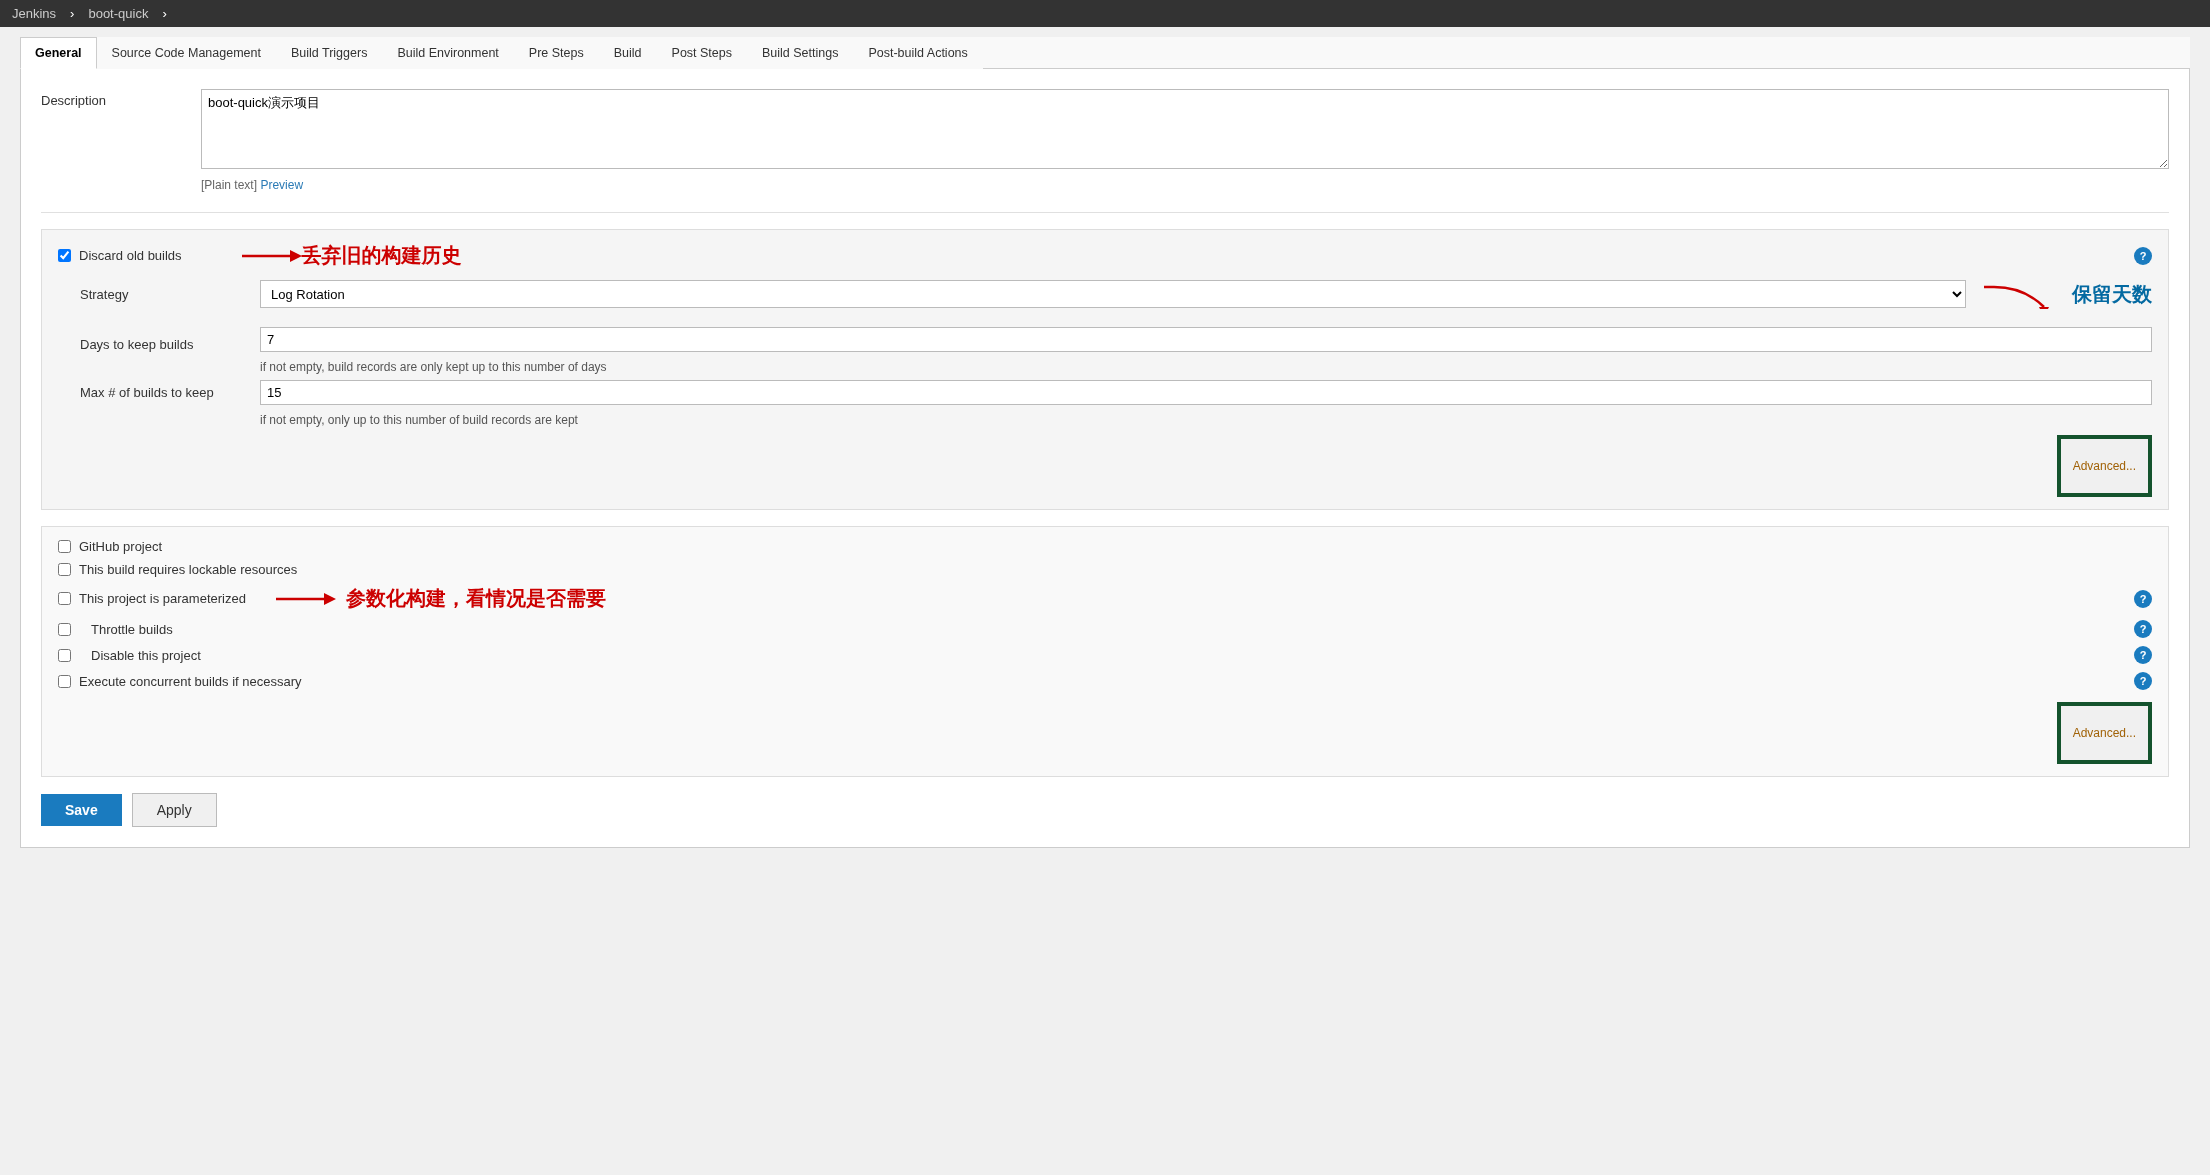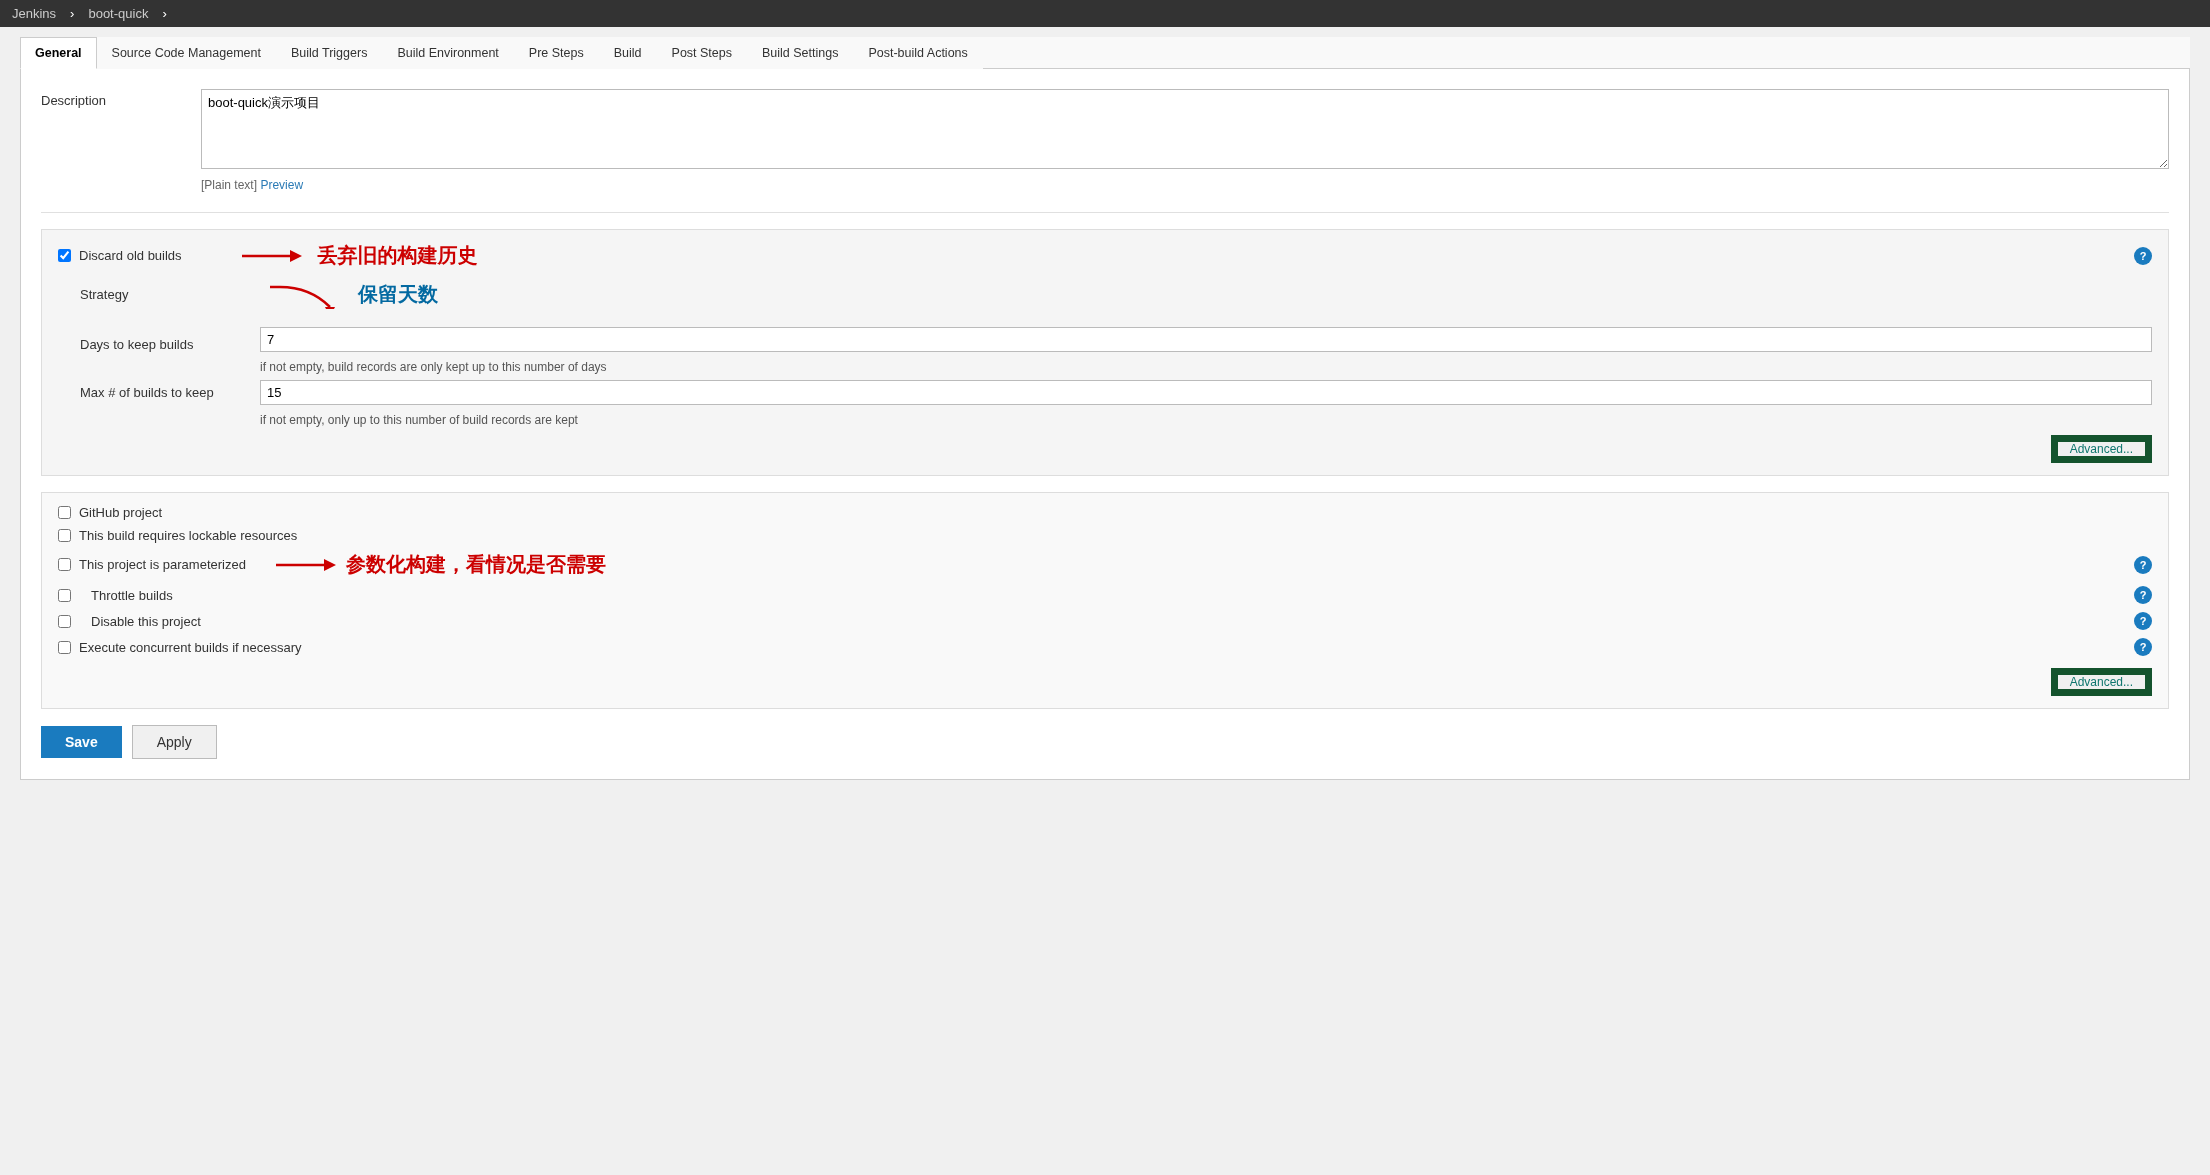--- a/index.html
+++ b/index.html
@@ -145,26 +145,26 @@
       font-size: 12px;
       color: #555;
       margin: 2px 0 6px 180px;
     }
     .advanced-btn-row {
       display: flex;
       justify-content: flex-end;
       margin-top: 8px;
     }
     .btn-advanced {
-      padding: 0 12px;
+      padding: 20px 12px;
       font-size: 12px;
-      border: 7px solid #14532d;
+      border: 4px solid #14532d;
       background: #f0f0f0;
       cursor: pointer;
-      color: #0f766e;
+      color: #a16207;
     }
 
     
     .help-icon {
       width: 18px;
       height: 18px;
       background: #1a7bbf;
       color: #fff;
       border-radius: 50%;
       display: inline-flex;
@@ -258,38 +258,41 @@
 
     <hr class="divider">
 
     <div class="checkbox-section">
 
       <div style="display:flex; align-items:center; justify-content:space-between; margin-bottom:10px;">
         <div style="display:flex; align-items:center; gap:8px;">
           <input type="checkbox" id="chk-discard" checked="" style="">
           <label for="chk-discard">Discard old builds</label>
         </div>
-        <div style="display:flex; align-items:center; gap:16px; flex:1; padding-left:60px;">
+        <div style="display:flex; align-items:center; gap:0; flex:1; padding-left:60px;">
           <span style="color:#cc0000; font-size:20px; font-weight:bold; display:inline-flex; align-items:center;">
 
             <svg width="60" height="24" viewBox="0 0 60 24">
               <line x1="0" y1="12" x2="48" y2="12" stroke="#cc0000" stroke-width="2.5"></line>
               <polygon points="48,6 60,12 48,18" fill="#cc0000"></polygon>
             </svg>
           </span>
           <span style="color:#cc0000; font-size:20px; font-weight:bold;">丢弃旧的构建历史</span>
         </div>
         <span class="help-icon">?</span>
       </div>
 
       <div class="sub-section">
         <div class="sub-field-row">
           <div class="sub-field-label">Strategy</div>
           <div class="sub-field-control">
             <div style="display:flex; align-items:center; gap:8px;">
+              <select style="width:100%; padding:4px 6px; border:1px solid #bbb; font-size:13px; height:28px;">
+                <option>Log Rotation</option>
+              </select>
 
               <div style="display:flex; align-items:center; gap:8px; margin-left: 10px; flex-shrink:0;">
                 <svg width="80" height="30" viewBox="0 0 80 30">
                   <line x1="0" y1="8" x2="10" y2="8" stroke="#cc0000" stroke-width="2.5"></line>
                   <path d="M10,8 Q40,8 60,28" stroke="#cc0000" stroke-width="2.5" fill="none"></path>
                   <polygon points="55,28 65,28 60,38" fill="#cc0000"></polygon>
                 </svg>
                 <span style="color:#0369a1; font-size:20px; font-weight:bold; white-space:nowrap;">保留天数</span>
               </div>
             </div>

